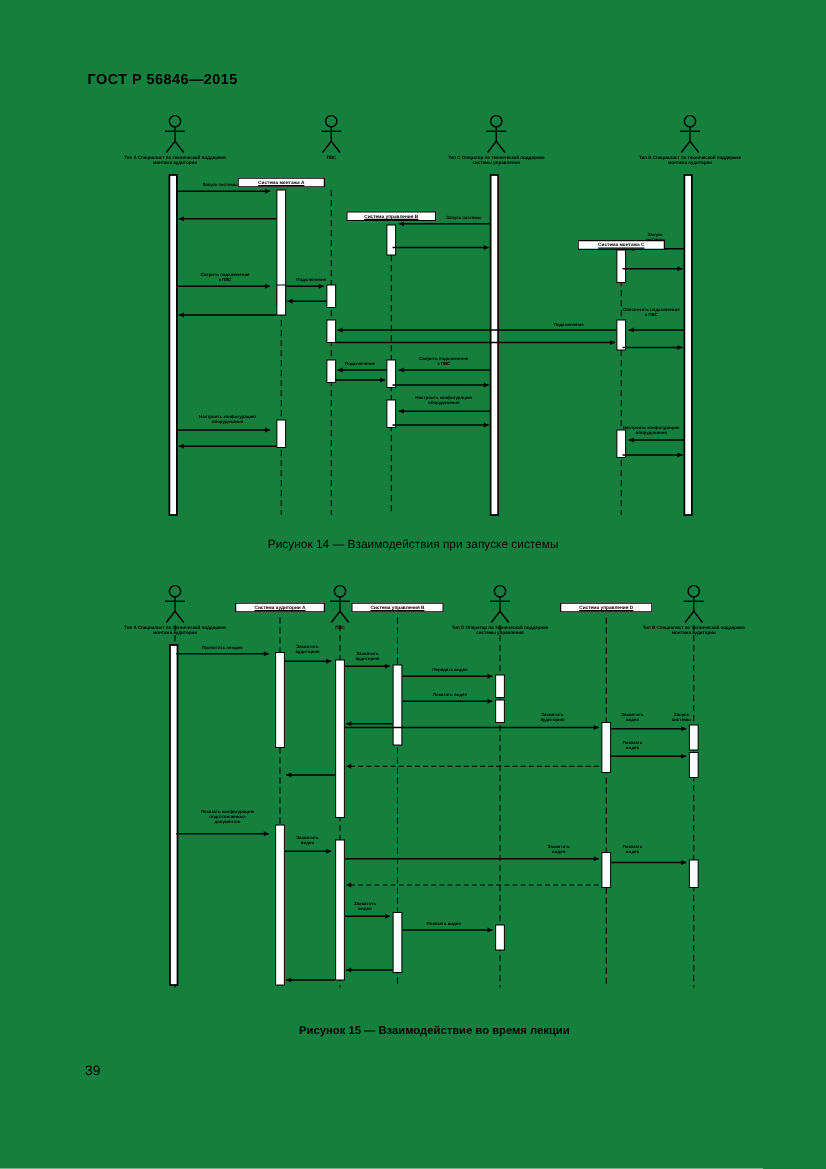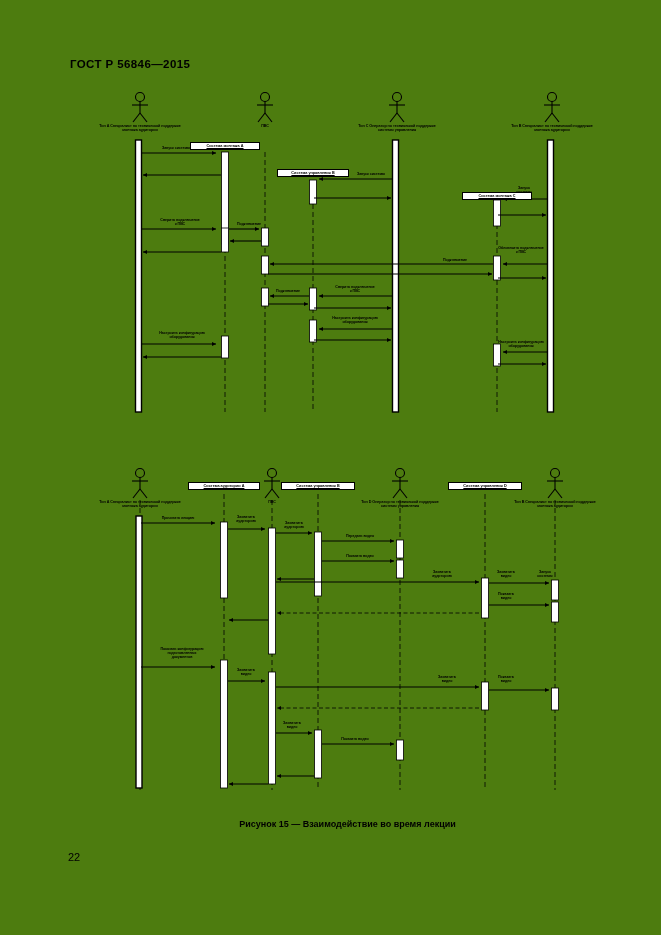--- a/index.html
+++ b/index.html
@@ -1,21 +1,21 @@
 <!DOCTYPE html>
 <html><head>
 <meta charset="utf-8">
 <style>
   html,body{margin:0;padding:0;background:#ffffff;}
   body{
     width:661px;height:935px;position:relative;overflow:hidden;
     font-family:"Liberation Sans","DejaVu Sans",sans-serif;
     color:#000;
   }
-  .page{position:absolute;inset:0;background:#4d7c0f;}
+  .page{position:absolute;inset:0;background:#15803d;}
 
   .gost-header{
     position:absolute;left:70px;top:58px;
     font-size:11.5px;font-weight:bold;letter-spacing:0.4px;
     white-space:nowrap;
   }
   .page-number{
     position:absolute;left:68px;top:851px;
     font-size:11px;font-weight:normal;
   }
@@ -205,20 +205,21 @@
   <div class="lbl" style="left:355px;top:285px;width:74px;">Сверить подключение
 к ПВС</div>
   <div class="lbl" style="left:288px;top:289px;width:40px;">Подключение</div>
   <div class="lbl" style="left:355px;top:316px;width:78px;">Настроить конфигурацию
 оборудования</div>
   <div class="lbl" style="left:182px;top:331px;width:78px;">Настроить конфигурацию
 оборудования</div>
   <div class="lbl" style="left:521px;top:340px;width:78px;">Настроить конфигурацию
 оборудования</div>
 
+  <div class="fig-caption c14">Рисунок 14 — Взаимодействия при запуске системы</div>
 
   <div class="diagram">
     <svg width="661" height="935" xmlns="http://www.w3.org/2000/svg">
       <g stroke="#000" fill="none" stroke-width="0.8">
 
         <circle cx="140" cy="473" r="4.5" stroke-width="1.1"></circle>
         <line x1="140" y1="477.5" x2="140" y2="489" stroke-width="1.1"></line>
         <line x1="132" y1="481" x2="148" y2="481" stroke-width="1.1"></line>
         <line x1="140" y1="489" x2="133" y2="498" stroke-width="1.1"></line>
         <line x1="140" y1="489" x2="147" y2="498" stroke-width="1.1"></line>
@@ -365,15 +366,15 @@
   <div class="lbl" style="left:447px;top:675px;width:32px;">Захватить
 видео</div>
   <div class="lbl" style="left:506px;top:675px;width:32px;">Показать
 видео</div>
   <div class="lbl" style="left:292px;top:721px;width:32px;">Захватить
 видео</div>
   <div class="lbl" style="left:355px;top:737px;width:50px;">Показать видео</div>
 
   <div class="fig-caption c15">Рисунок 15 — Взаимодействие во время лекции</div>
 
-  <div class="page-number">22</div>
+  <div class="page-number">39</div>
 
 </div>
 
 </body></html>

